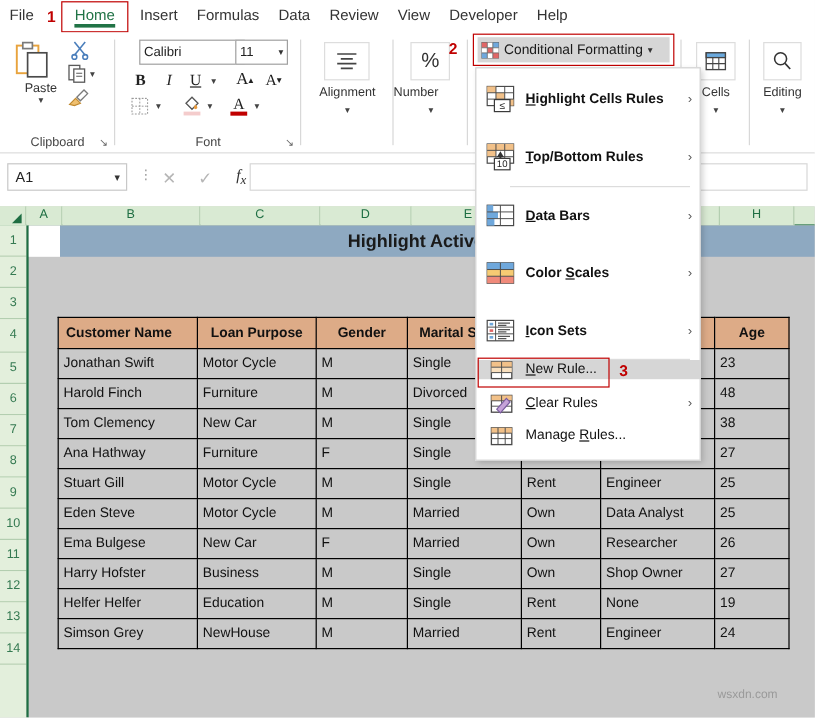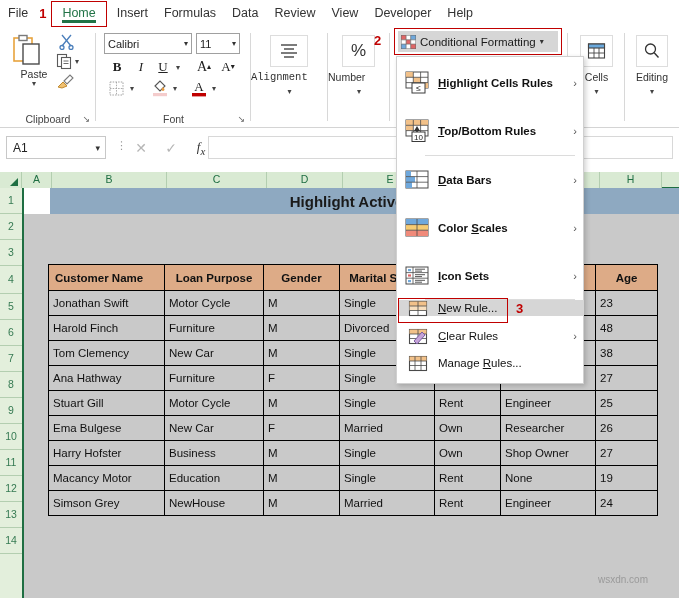--- a/index.html
+++ b/index.html
@@ -232,21 +232,21 @@
           <path d="M2 14 L7 9 L11 13 L6 15 Z" fill="#f0c070" stroke="#c08a30" stroke-width="1"></path>
           <path d="M8 8 L14 2 L17 5 L11 11 Z" fill="#fff" stroke="#7a7a7a" stroke-width="1.1"></path>
         </svg>
       </div>
       <div class="grp-label">Clipboard</div>
       <div class="dialog-launcher" style="right:6px;">↘</div>
       <div class="grp-sep" style="right:0;"></div>
     </div>
 
     <div class="grp" style="left:96px;width:155px;">
-      <div class="fontbox" style="left:8px;top:6px;width:88px;height:21px;">
+      <div class="fontbox" style="left:20px;top:6px;width:88px;height:21px;">
         <span>Calibri</span>
         <span class="cv">▾</span>
       </div>
       <div class="fontbox" style="left:100px;top:6px;width:44px;height:21px;">
         <span>11</span>
         <span class="cv">▾</span>
       </div>
 
       <div class="fbtn" style="left:12px;top:31px;width:18px;height:18px;font-weight:bold;font-size:13px;font-family:'Liberation Serif',serif;">B</div>
       <div class="fbtn" style="left:36px;top:31px;width:18px;height:18px;font-style:italic;font-size:13px;font-family:'Liberation Serif',serif;">I</div>
@@ -290,21 +290,21 @@
 
     <div class="grp" style="left:251px;width:77px;">
       <div style="position:absolute;left:19px;top:8px;width:38px;height:32px;border:1px solid #ddd;display:flex;align-items:center;justify-content:center;">
         <svg width="20" height="18" viewBox="0 0 20 18">
           <line x1="2" y1="3" x2="18" y2="3" stroke="#444" stroke-width="1.4"></line>
           <line x1="5" y1="7" x2="15" y2="7" stroke="#444" stroke-width="1.4"></line>
           <line x1="2" y1="11" x2="18" y2="11" stroke="#444" stroke-width="1.4"></line>
           <line x1="5" y1="15" x2="15" y2="15" stroke="#444" stroke-width="1.4"></line>
         </svg>
       </div>
-      <div style="position:absolute;top:44px;width:100%;text-align:left;font-size:10.5px;color:#333;font-family:Liberation Mono, monospace;">Alignment</div>
+      <div style="position:absolute;top:44px;width:100%;text-align:center;font-size:10.5px;color:#333;">Alignment</div>
       <div style="position:absolute;top:60px;width:100%;text-align:center;font-size:8px;color:#444;">▾</div>
       <div class="grp-sep" style="right:0;"></div>
     </div>
 
     <div class="grp" style="left:328px;width:62px;">
       <div style="position:absolute;left:14px;top:8px;width:33px;height:32px;border:1px solid #ddd;display:flex;align-items:center;justify-content:center;font-size:17px;color:#333;">%</div>
       <div style="position:absolute;top:44px;width:100%;font-size:10.5px;color:#333;">Number</div>
       <div style="position:absolute;top:60px;width:100%;text-align:center;font-size:8px;color:#444;">▾</div>
       <div class="grp-sep" style="right:0;"></div>
     </div>
@@ -443,39 +443,48 @@
           <tr>
             <td>Stuart Gill</td>
             <td>Motor Cycle</td>
             <td>M</td>
             <td>Single</td>
             <td>Rent</td>
             <td>Engineer</td>
             <td class="num">25</td>
           </tr>
           <tr>
+            <td>Eden Steve</td>
+            <td>Motor Cycle</td>
+            <td>M</td>
+            <td>Married</td>
+            <td>Own</td>
+            <td>Data Analyst</td>
+            <td class="num">25</td>
+          </tr>
+          <tr>
             <td>Ema Bulgese</td>
             <td>New Car</td>
             <td>F</td>
             <td>Married</td>
             <td>Own</td>
             <td>Researcher</td>
             <td class="num">26</td>
           </tr>
           <tr>
             <td>Harry Hofster</td>
             <td>Business</td>
             <td>M</td>
             <td>Single</td>
             <td>Own</td>
             <td>Shop Owner</td>
             <td class="num">27</td>
           </tr>
           <tr>
-            <td>Macancy Motor</td>
+            <td>Helfer Helfer</td>
             <td>Education</td>
             <td>M</td>
             <td>Single</td>
             <td>Rent</td>
             <td>None</td>
             <td class="num">19</td>
           </tr>
           <tr>
             <td>Simson Grey</td>
             <td>NewHouse</td>

